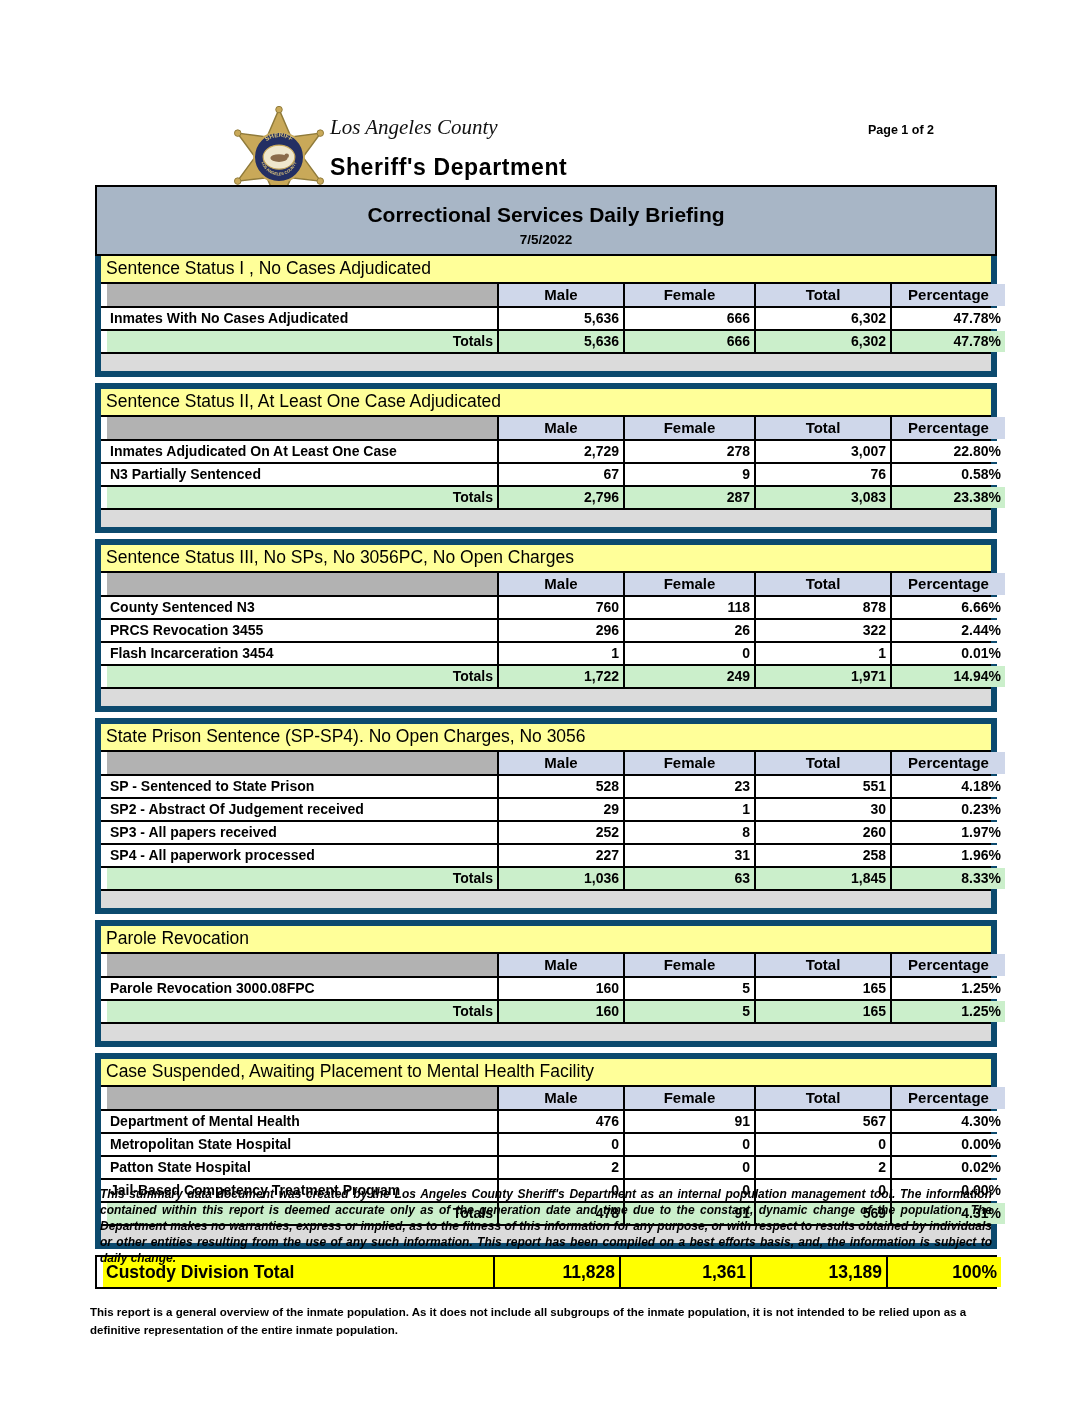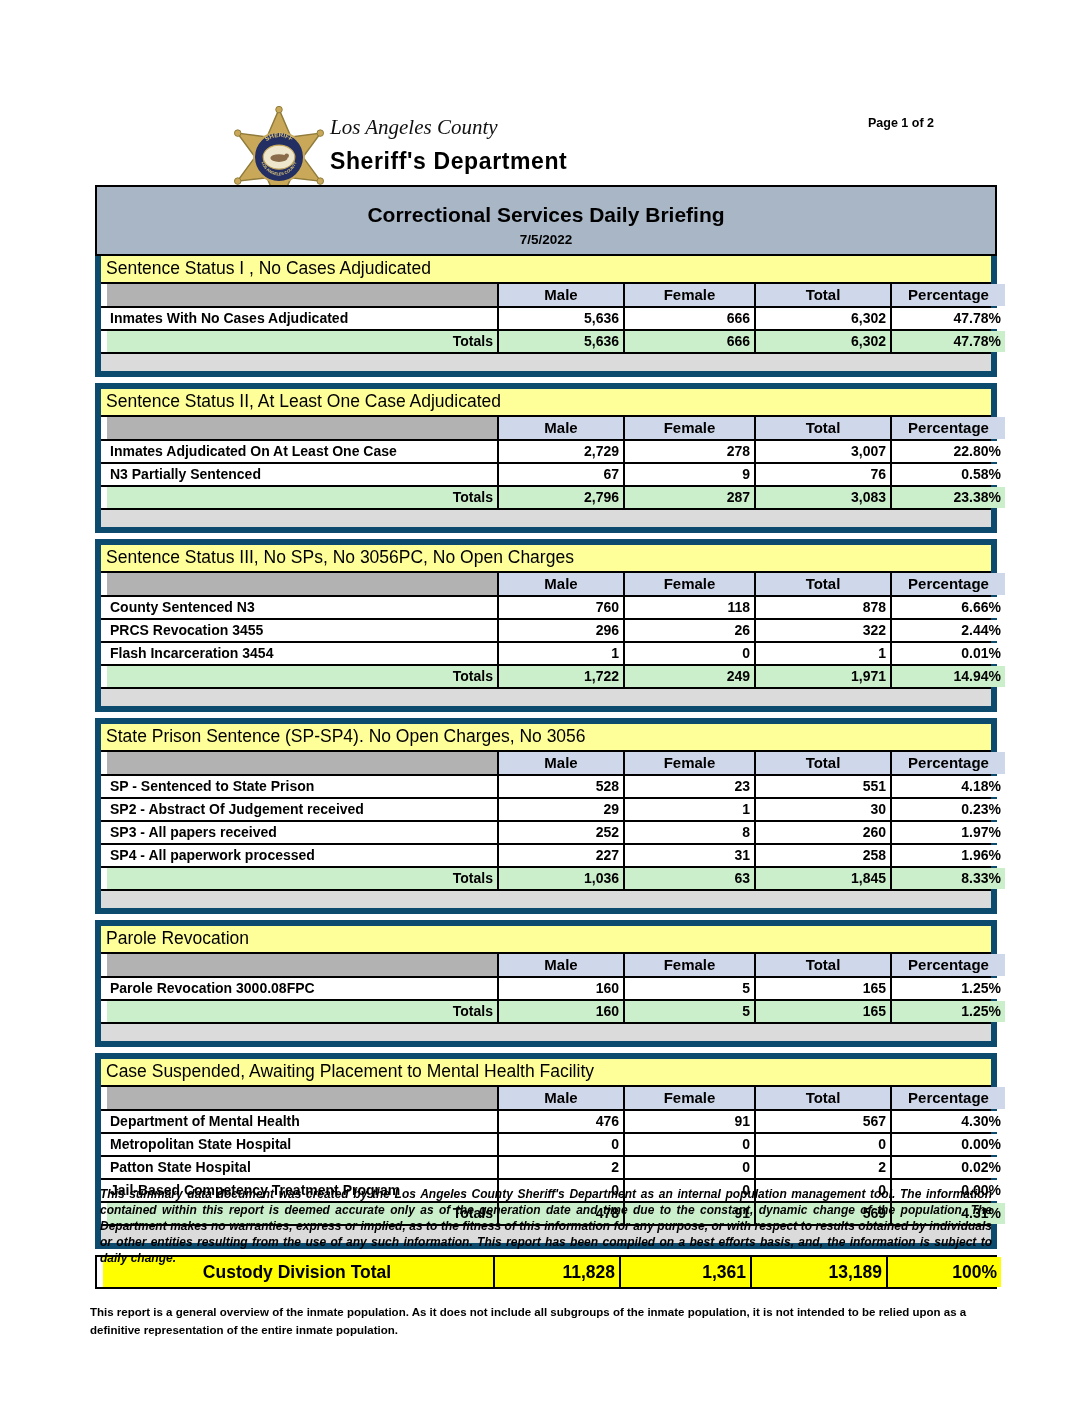--- a/index.html
+++ b/index.html
@@ -3,22 +3,22 @@
 <meta charset="utf-8">
 <style>
   html,body { margin:0; padding:0; background:#ffffff; }
   body { width:1088px; height:1408px; font-family:"Liberation Sans", sans-serif; color:#000; }
   .page { position:relative; width:1088px; height:1408px; background:#fff; overflow:hidden; }
 
   
   .logo { position:absolute; left:231px; top:100px; }
   .agency { position:absolute; left:330px; top:116px; line-height:1.1; }
   .agency .l1 { font-family:"Liberation Serif", serif; font-style:italic; font-size:21px; color:#101010; }
-  .agency .l2 { font-weight:bold; font-size:23px; letter-spacing:.6px; margin-top:10px; }
-  .pageno { position:absolute; left:868px; top:116px; font-size:12.5px; font-weight:bold; }
+  .agency .l2 { font-weight:bold; font-size:23px; letter-spacing:.6px; margin-top:16px; }
+  .pageno { position:absolute; left:868px; top:123px; font-size:12.5px; font-weight:bold; }
 
   
   .table-area { position:absolute; left:95px; top:185px; width:902px; }
   .tblock { border:2px solid #000; background:var(--title-bar); text-align:center; }
   .tblock .rtitle { font-size:21px; font-weight:bold; padding-top:16px; }
   .tblock .rdate  { font-size:13.5px; font-weight:bold; padding:5px 0 7px; }
 
   .sec { border:6px solid #0c4a6e; margin-top:6px; }
   .sec.first { margin-top:0; border-top:none; }
   .sec-title { background:var(--sec-yellow); font-size:17.5px; font-weight:normal; padding:2px 0 3px 5px; border-bottom:2px solid #000; white-space:nowrap; overflow:hidden; }
@@ -30,21 +30,21 @@
   .head .c { height:22px; line-height:22px; text-align:center; background:var(--col-header); font-size:15px; }
   .head .c.blank { background:var(--col-blank); }
   .c.label { padding-left:3px; text-align:left; }
   .c.num { text-align:right; padding-right:4px; }
   .totals .c { background:var(--totals-green); }
   .totals .c.label { text-align:right; padding-right:4px; }
   .filler { height:17px; background:var(--spacer); border-top:2px solid #000; }
 
   .grand { border:2px solid #000; margin-top:6px; }
   .grand .c { height:30px; line-height:30px; font-size:17.5px; background:var(--grand-yellow); }
-  .grand .c.label { text-align:center; padding-right:5px; }
+  .grand .c.label { text-align:left; padding-right:5px; }
 
   
   .disclaimer { position:absolute; left:100px; top:1186px; width:892px; font-size:12px; font-weight:bold; font-style:italic; line-height:1.34; text-align:justify; }
   .note { position:absolute; left:90px; top:1303px; width:902px; font-size:11.5px; font-weight:bold; line-height:1.6; }
 </style>
 </head>
 <body>
 
 <div class="page">
 

